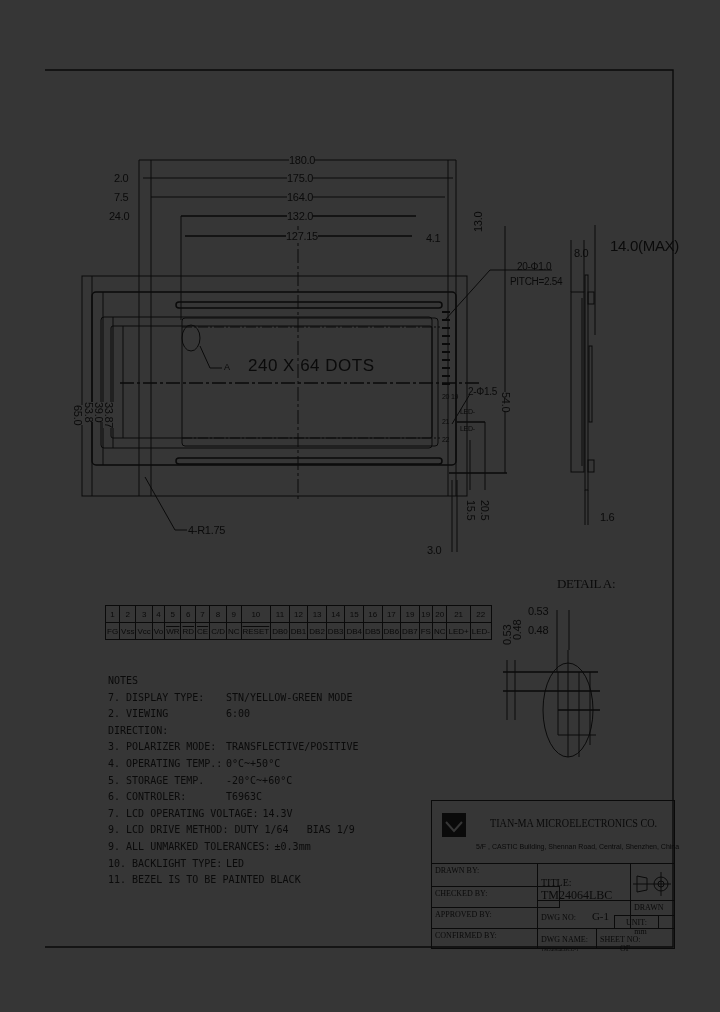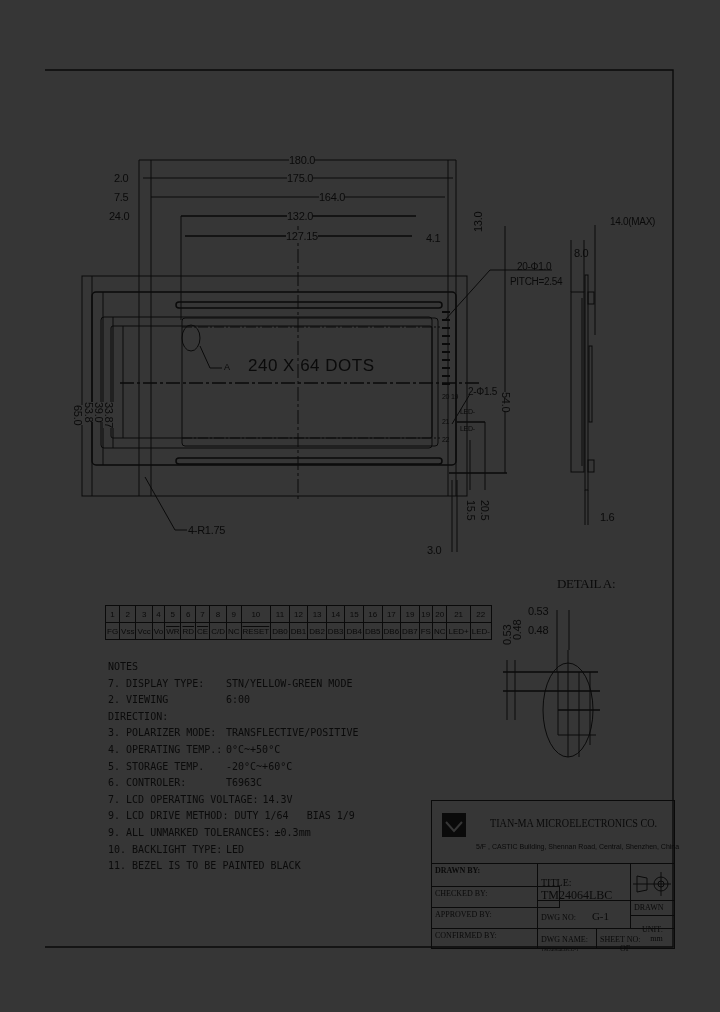--- a/index.html
+++ b/index.html
@@ -2,21 +2,21 @@
 <html><head>
 <meta charset="utf-8">
 <style>
   html,body{margin:0;padding:0;}
   body{width:720px;height:1012px;background:#363636;position:relative;overflow:hidden;font-family:"DejaVu Sans Mono",monospace;color:#0a0a0a;}
   .abs{position:absolute;}
   .t{position:absolute;font-family:"Liberation Sans Narrow","Liberation Sans",sans-serif;font-size:11px;color:#0a0a0a;white-space:nowrap;letter-spacing:-0.3px;}
   svg{position:absolute;left:0;top:0;}
   .pin-table{position:absolute;left:105px;top:605px;border-collapse:collapse;}
   .pin-table td{border:1px solid #0a0a0a;font-family:"Liberation Sans",sans-serif;font-size:8px;height:16px;text-align:center;padding:0 1px;color:#0a0a0a;}
-  .notes{position:absolute;left:108px;top:659px;font-family:"DejaVu Sans Mono",monospace;font-size:10px;line-height:16.6px;color:#0a0a0a;}
+  .notes{position:absolute;left:108px;top:673px;font-family:"DejaVu Sans Mono",monospace;font-size:10px;line-height:16.6px;color:#0a0a0a;}
   .notes .row{display:flex;}
   .notes .k{width:118px;}
   .tb{position:absolute;left:431px;top:800px;width:242px;height:147px;border:1px solid #0a0a0a;}
   .tb-cell{position:absolute;border:1px solid #0a0a0a;box-sizing:border-box;font-family:"Liberation Serif",serif;font-size:8px;color:#0a0a0a;padding:2px 3px;}
 </style>
 </head>
 <body>
 
 <svg width="720" height="1012">
   <g stroke="#0a0a0a" fill="none" stroke-width="1">
@@ -110,21 +110,21 @@
     <line x1="557" y1="610" x2="557" y2="672"></line>
     <line x1="569" y1="610" x2="569" y2="650"></line>
     <line x1="507" y1="660" x2="507" y2="720"></line>
     <line x1="515" y1="660" x2="515" y2="720"></line>
   </g>
 </svg>
 
 <div>
   <span class="t" style="left:289px;top:154px;background:#363636;">180.0</span>
   <span class="t" style="left:287px;top:172px;background:#363636;">175.0</span>
-  <span class="t" style="left:287px;top:191px;background:#363636;margin-left:32px;">164.0</span>
+  <span class="t" style="left:287px;top:191px;background:#363636;">164.0</span>
   <span class="t" style="left:287px;top:210px;background:#363636;">132.0</span>
   <span class="t" style="left:286px;top:230px;background:#363636;">127.15</span>
   <span class="t" style="left:114px;top:172px;">2.0</span>
   <span class="t" style="left:114px;top:191px;">7.5</span>
   <span class="t" style="left:109px;top:210px;">24.0</span>
   <span class="t" style="left:426px;top:232px;">4.1</span>
   <span class="t" style="left:472px;top:232px;transform:rotate(-90deg);transform-origin:left top;">13.0</span>
   <span class="t" style="left:84px;top:405px;transform:rotate(90deg);transform-origin:left top;background:#363636;">65.0</span>
   <span class="t" style="left:95px;top:402px;transform:rotate(90deg);transform-origin:left top;background:#363636;">53.8</span>
   <span class="t" style="left:105px;top:402px;transform:rotate(90deg);transform-origin:left top;background:#363636;">39.0</span>
@@ -141,21 +141,21 @@
   <span class="t" style="left:442px;top:393px;font-size:7px;">20</span>
   <span class="t" style="left:451px;top:393px;font-size:7px;">19</span>
   <span class="t" style="left:442px;top:418px;font-size:7px;">21</span>
   <span class="t" style="left:442px;top:436px;font-size:7px;">22</span>
   <span class="t" style="left:460px;top:408px;font-size:7px;">LED-</span>
   <span class="t" style="left:460px;top:425px;font-size:7px;">LED-</span>
   <span class="t" style="left:188px;top:524px;">4-R1.75</span>
 </div>
 
 <div>
-  <span class="t" style="left:610px;top:216px;font-size:10px;">14.0(MAX)</span>
+  <span class="t" style="left:610px;top:237px;font-size:15px;">14.0(MAX)</span>
   <span class="t" style="left:574px;top:247px;">8.0</span>
   <span class="t" style="left:600px;top:511px;">1.6</span>
 </div>
 
 <div>
   <span class="t" style="left:557px;top:576px;font-size:13px;font-family:'Liberation Serif',serif;">DETAIL A:</span>
   <span class="t" style="left:528px;top:605px;">0.53</span>
   <span class="t" style="left:528px;top:624px;">0.48</span>
   <span class="t" style="left:501px;top:612px;transform:rotate(-90deg);transform-origin:left top;top:645px;">0.53</span>
   <span class="t" style="left:511px;top:640px;transform:rotate(-90deg);transform-origin:left top;">0.48</span>
@@ -263,21 +263,21 @@
 
 <div class="tb">
   <div class="abs" style="left:10px;top:12px;width:24px;height:24px;background:#0a0a0a;">
     <svg width="24" height="24">
         <polyline points="4,9 12,18 20,9" stroke="#363636" stroke-width="2" fill="none"></polyline>
       </svg>
   </div>
   <div class="abs" style="left:58px;top:14px;font-family:'Liberation Serif',serif;font-size:13px;transform:scaleX(0.78);transform-origin:left top;white-space:nowrap;">TIAN-MA MICROELECTRONICS CO.</div>
   <div class="abs" style="left:44px;top:42px;font-family:'Liberation Sans',sans-serif;font-size:7px;white-space:nowrap;">5/F , CASTIC Building, Shennan Road, Central, Shenzhen, China</div>
 
-  <div class="tb-cell" style="left:-1px;top:62px;width:107px;height:24px;font-weight:bold;">DRAWN     BY:</div>
+  <div class="tb-cell" style="left:-1px;top:62px;width:107px;height:24px;">DRAWN     BY:</div>
   <div class="tb-cell" style="left:-1px;top:85px;width:129px;height:22px;">CHECKED   BY:</div>
   <div class="tb-cell" style="left:-1px;top:106px;width:107px;height:22px;">APPROVED  BY:</div>
   <div class="tb-cell" style="left:-1px;top:127px;width:107px;height:21px;">CONFIRMED BY:</div>
 
   <div class="tb-cell" style="left:105px;top:62px;width:94px;height:38px;padding-top:13px;font-size:10px;">
     <span>TITLE:</span>
     <span style="font-size:12px;">TM24064LBC</span>
   </div>
   <div class="tb-cell" style="left:105px;top:99px;width:94px;height:29px;padding-top:9px;">
     <span>DWG   NO:</span>
@@ -297,17 +297,17 @@
         <polygon points="6,12 16,14 16,26 6,28"></polygon>
         <line x1="2" y1="20" x2="20" y2="20"></line>
         <circle cx="30" cy="20" r="7"></circle>
           <circle cx="30" cy="20" r="3"></circle>
         <line x1="20" y1="20" x2="40" y2="20"></line>
           <line x1="30" y1="8" x2="30" y2="32"></line>
       </g>
     </svg>
   </div>
   <div class="tb-cell" style="left:198px;top:99px;width:45px;height:16px;">DRAWN</div>
-  <div class="tb-cell" style="left:198px;top:114px;width:45px;height:14px;padding-top:9px;text-align:center;">
+  <div class="tb-cell" style="left:182px;top:114px;width:45px;height:14px;padding-top:2px;text-align:center;">
     <span>UNIT:</span>
     <span style="margin-left:8px;">mm</span>
   </div>
 </div>
 
 </body></html>

